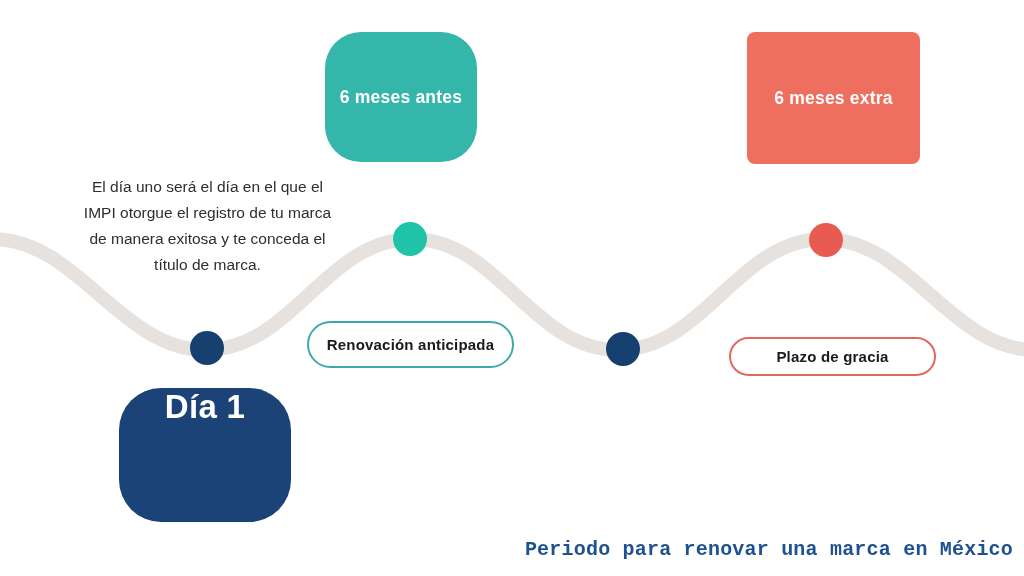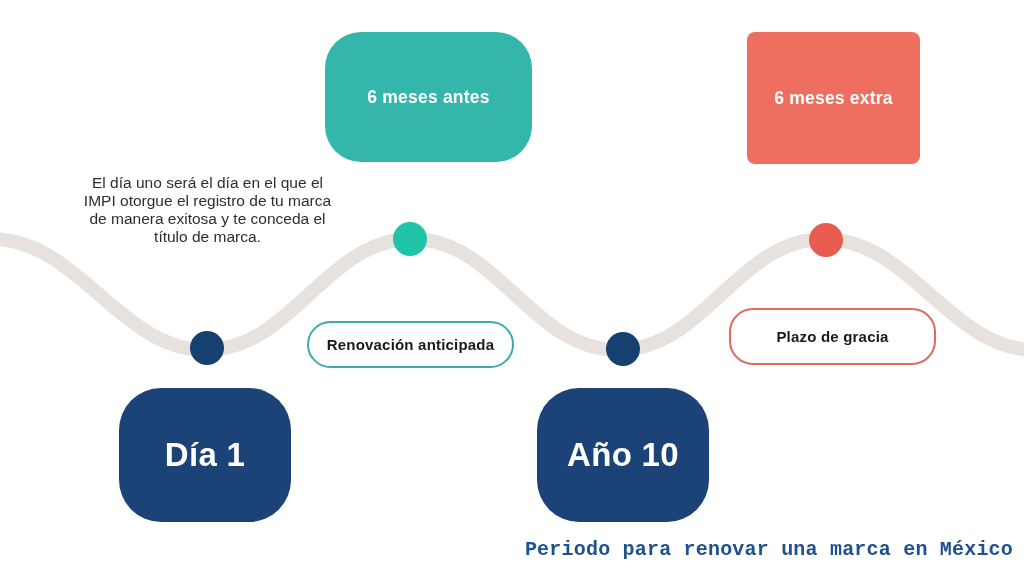--- a/index.html
+++ b/index.html
@@ -30,47 +30,47 @@
   .dot-navy{fill:var(--navy-dot);}
   .dot-teal{fill:var(--teal-dot);}
   .dot-coral{fill:var(--coral-dot);}
 
   .badge{
     position:absolute;
     display:flex;align-items:center;justify-content:center;
     color:#ffffff;font-weight:bold;font-size:17.5px;
     letter-spacing:.2px;text-align:center;
   }
-  .badge-teal{left:325px;top:32px;width:207px;height:130px;border-radius:36px;background:var(--teal-box);}
+  .badge-teal{left:325px;top:32px;width:152px;height:130px;border-radius:36px;background:var(--teal-box);}
   .badge-coral{left:747px;top:32px;width:173px;height:132px;border-radius:8px;background:var(--coral-box);}
 
   .milestone-box{
     position:absolute;
-    display:flex;align-items:center;justify-content:center;
+    display:flex;align-items:flex-start;justify-content:center;
     background:var(--navy-box);
     color:#ffffff;font-weight:bold;font-size:33px;
     border-radius:42px;letter-spacing:.3px;
   }
   .box-day1{left:119px;top:388px;width:172px;height:134px;}
   .box-year10{left:537px;top:388px;width:172px;height:134px;}
 
   .pill{
     position:absolute;
     display:flex;align-items:center;justify-content:center;
     background:#ffffff;
     border-radius:24px;
     font-weight:bold;font-size:15px;color:var(--pill-text);
     letter-spacing:.2px;
   }
   .pill-renewal{left:307px;top:321px;width:207px;height:47px;border:2px solid var(--teal-outline);}
-  .pill-grace{left:729px;top:308px;width:207px;height:57px;border:2px solid var(--coral-outline);}
+  .pill-grace{left:729px;top:337px;width:207px;height:39px;border:2px solid var(--coral-outline);}
 
   .desc{
     position:absolute;
-    font-size:15.5px;line-height:18px;color:var(--text-dark);
+    font-size:15.5px;line-height:26px;color:var(--text-dark);
     text-align:center;
   }
   .desc-day1{left:80px;top:174px;width:255px;}
   .desc-year10{left:502px;top:197px;width:244px;}
 
   .caption{
     position:absolute;
     right:11px;top:538px;
     font-size:20px;font-weight:bold;color:var(--title-blue);
     letter-spacing:.2px;
@@ -111,19 +111,16 @@
   </div>
 
   <div class="pill pill-grace">
     <span>Plazo de gracia</span>
   </div>
 
   <div class="milestone-box box-day1">
     <span>Día 1</span>
   </div>
 
-  <div class="milestone-box box-year10">
-    <span>Año 10</span>
-  </div>
 
   <div class="caption">Periodo para renovar una marca en México</div>
 
 </div>
 
 </body></html>

